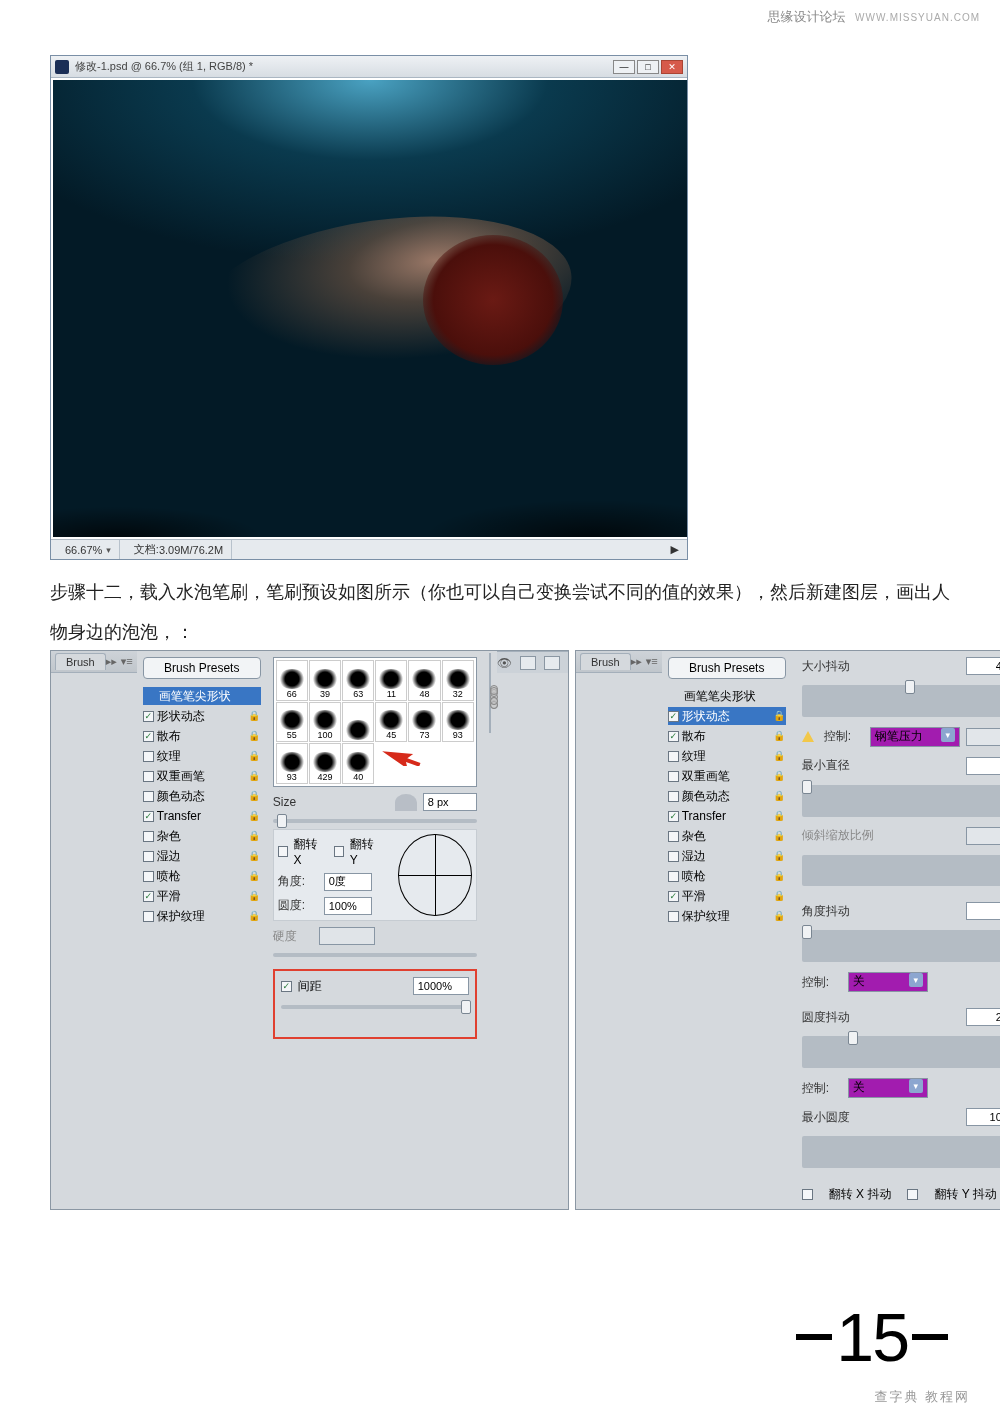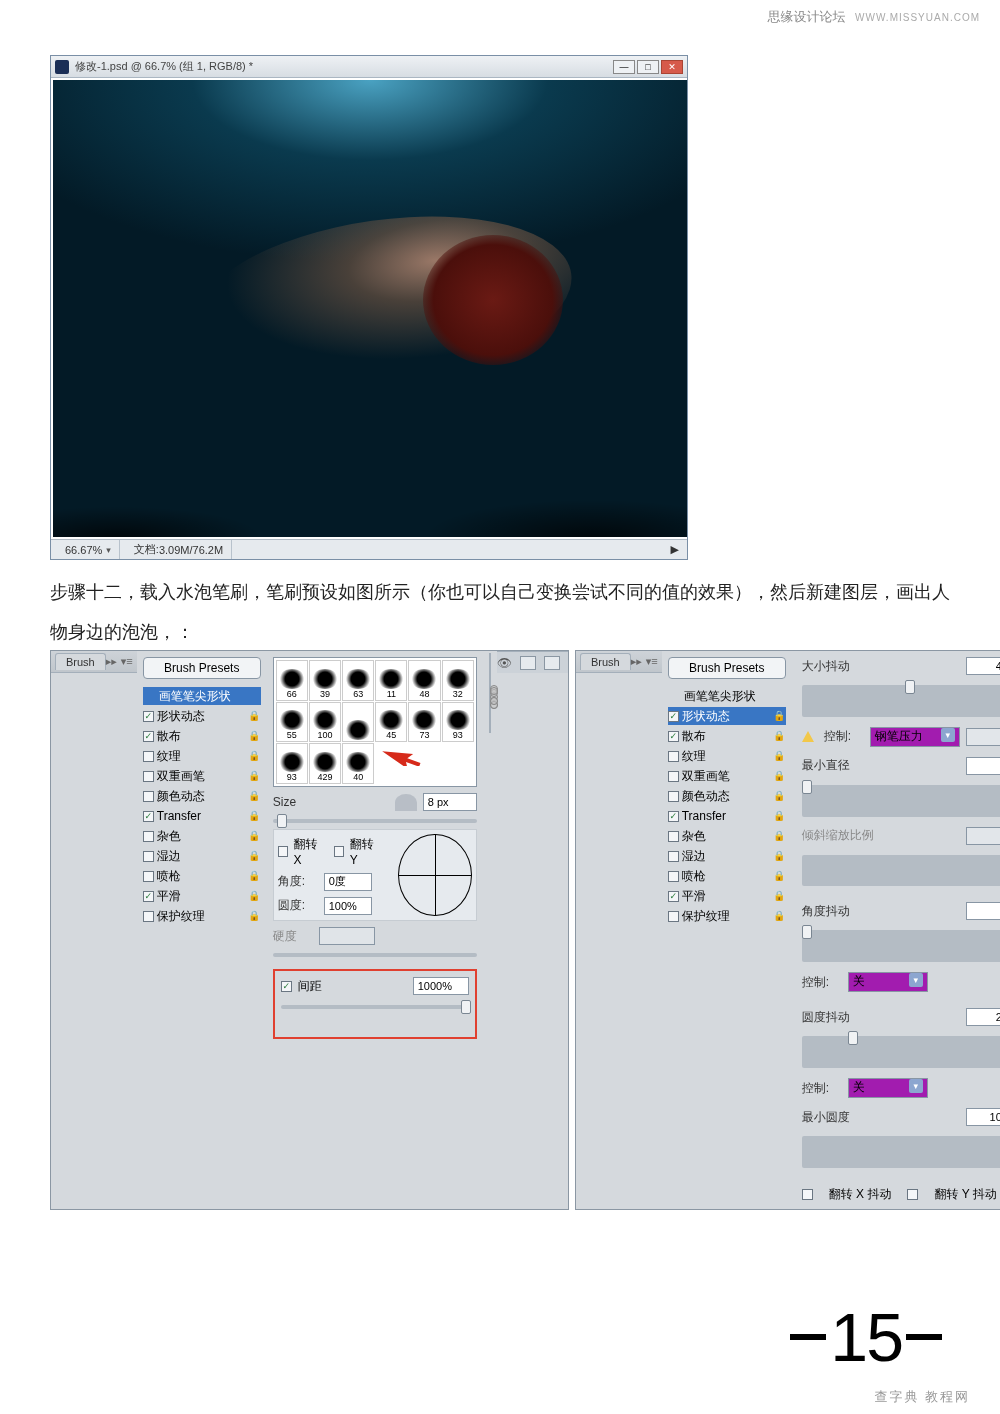--- a/index.html
+++ b/index.html
@@ -170,21 +170,21 @@
   .r-label.dim { color:#888; }
   .r-input { border:1px solid #8896a4; background:#fff; height:18px; width:56px; font-size:11px; display:flex;align-items:center;justify-content:flex-end; padding:0 3px;}
   .r-select { border:1px solid #8896a4; background:#a21caf; height:20px; width:80px; font-size:12px; display:flex;align-items:flex-start; padding:0 4px; }
   .r-select .ar { margin-left:auto; width:14px; height:14px; background:#8ca6d0; color:#fff; display:flex;align-items:center;justify-content:center;font-size:9px;border-radius:2px;}
   .r-slider { flex:1; height:4px; background:#b4bcc4; position:relative; border-radius:2px;}
   .r-slider .knob { position:absolute; top:-5px; width:10px; height:14px; background:#f0f2f4; border:1px solid #7a8692; border-radius:2px; }
   .warn-icon { width:0;height:0;border-left:6px solid transparent;border-right:6px solid transparent;border-bottom:11px solid #f2c84a; margin-right:4px;}
 
   .page-number {
     position:absolute;
-    right:54px; bottom:38px;
+    right:48px; bottom:38px;
     font-size:68px;
     font-family: Arial, sans-serif;
     letter-spacing:-2px;
     display:flex;align-items:center;
   }
   .page-number .dash { width:36px; height:6px; background:#000; margin:0 4px; }
   .reset-icon { width:22px; height:17px; display:inline-block; background:#b8bec6; border-radius:50% 50% 0 0; }
 </style>
 </head>
 <body>

